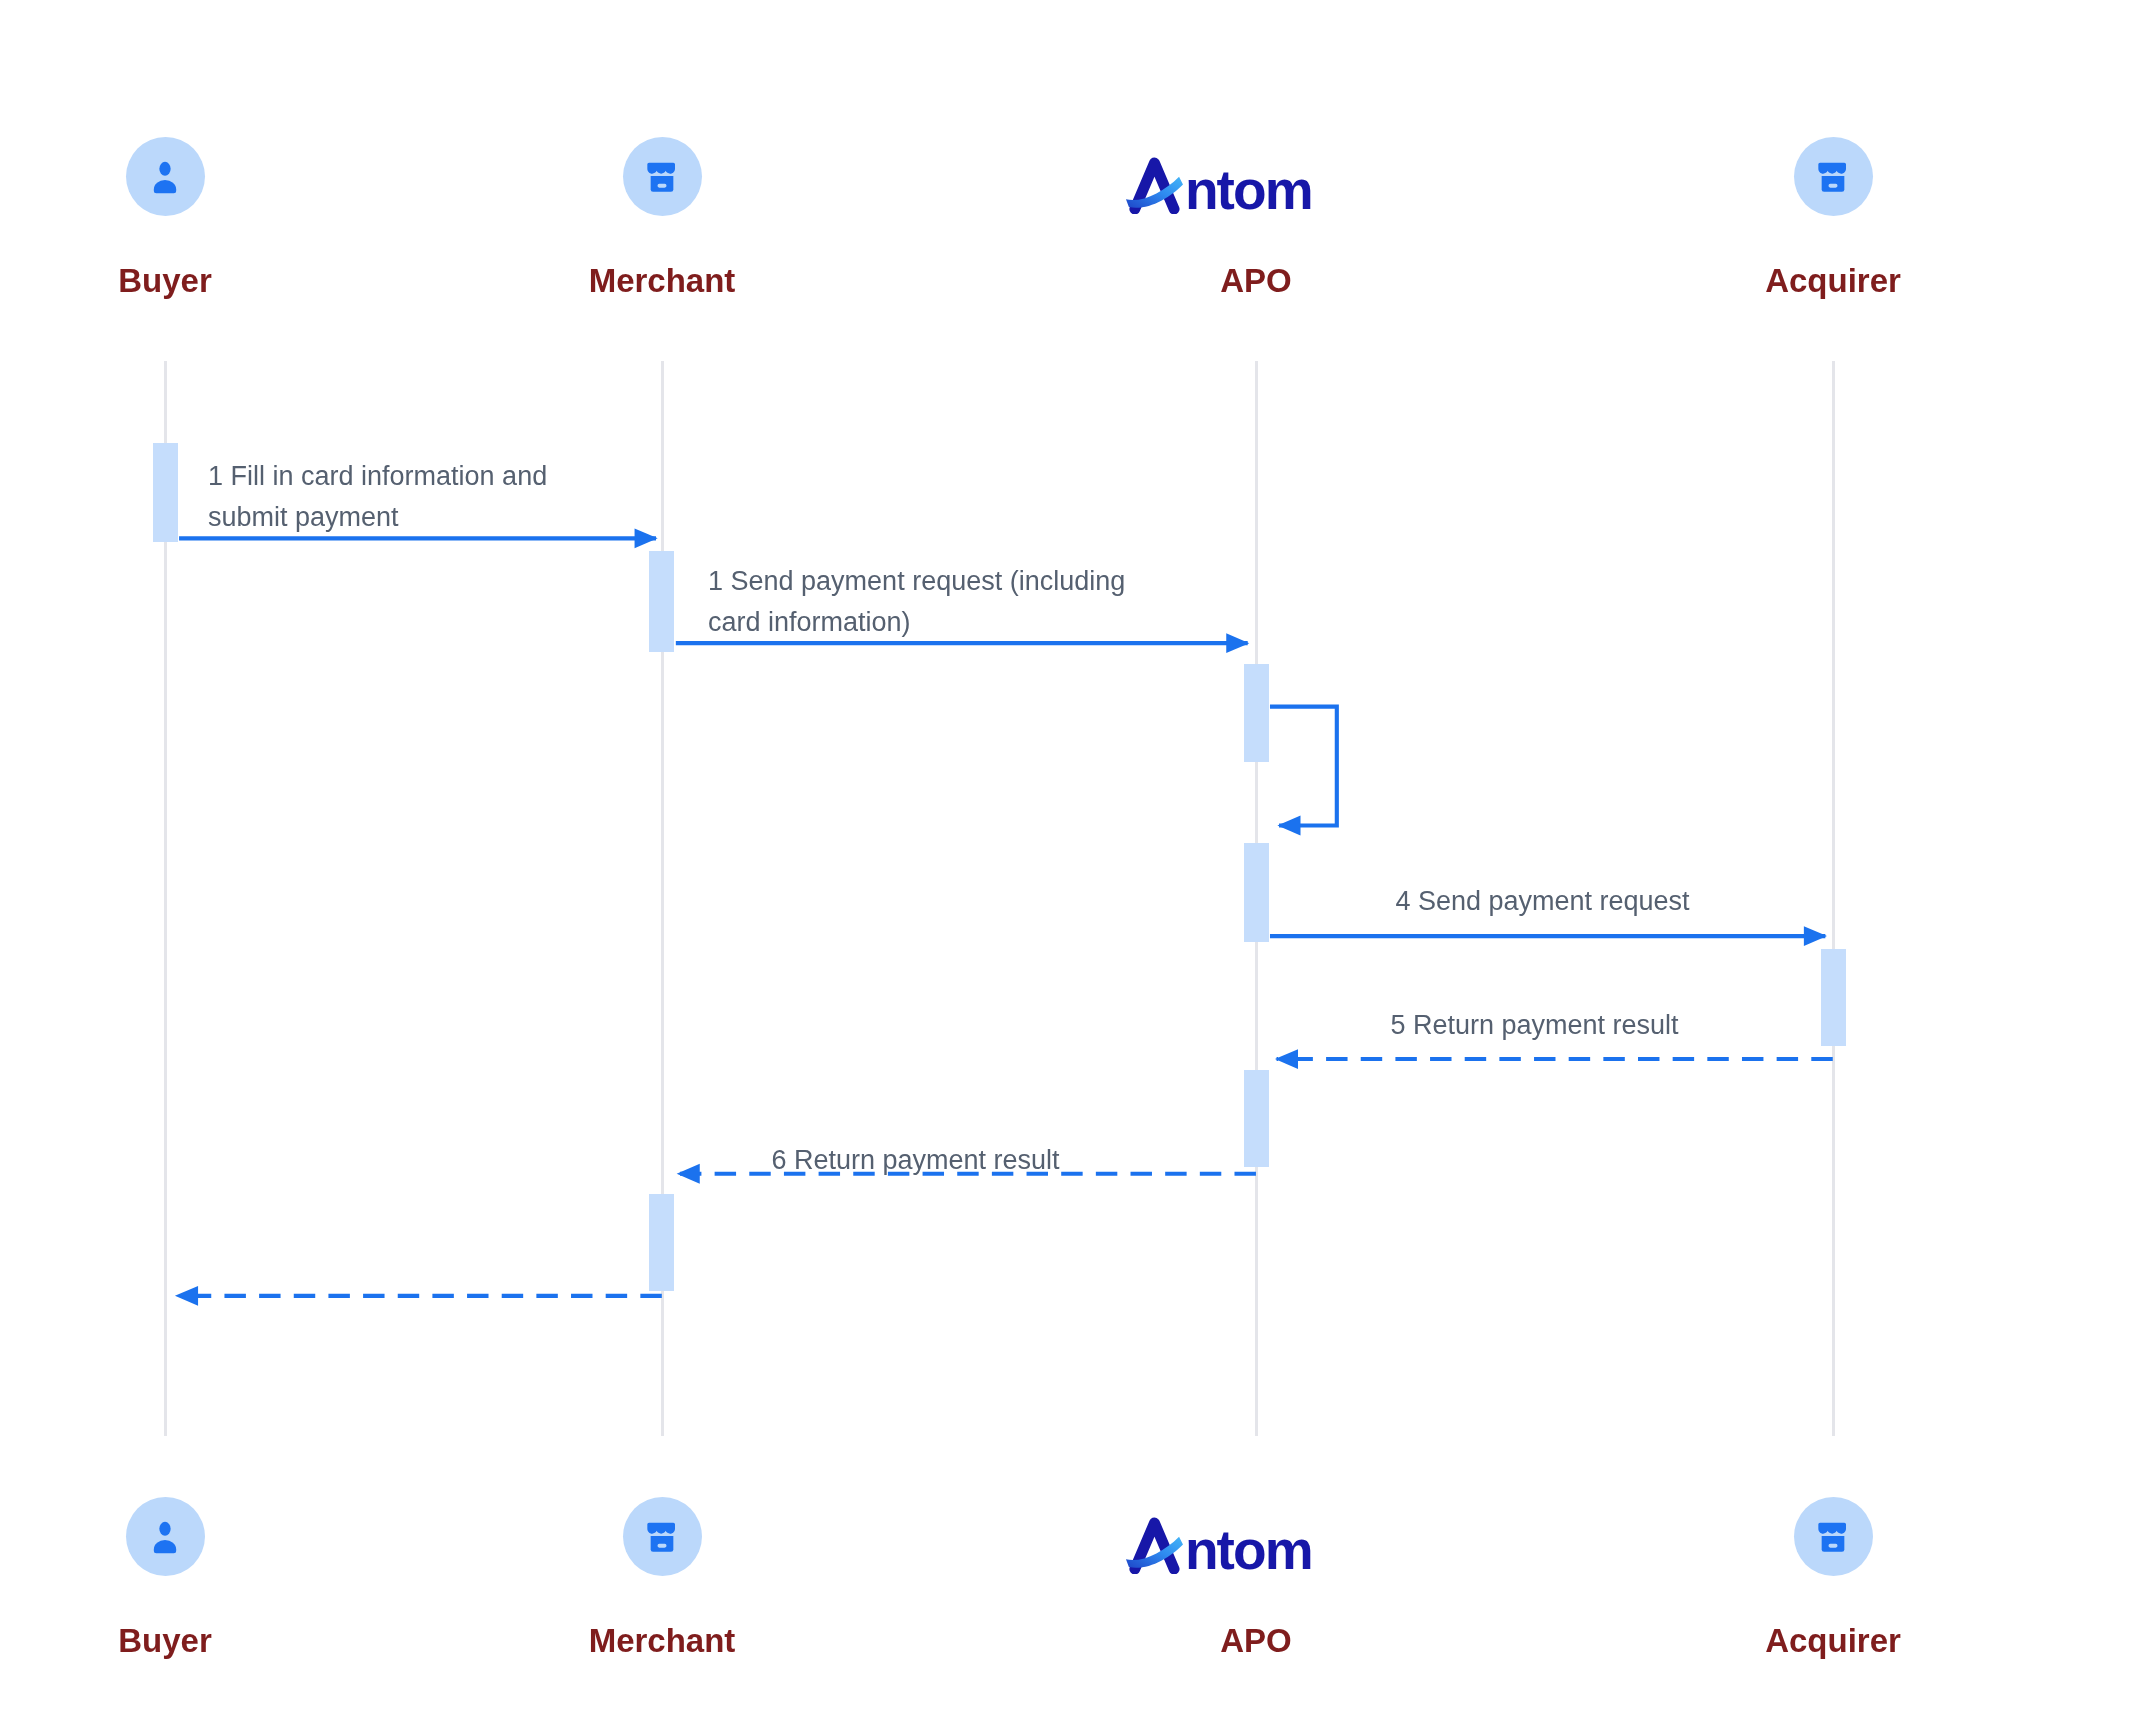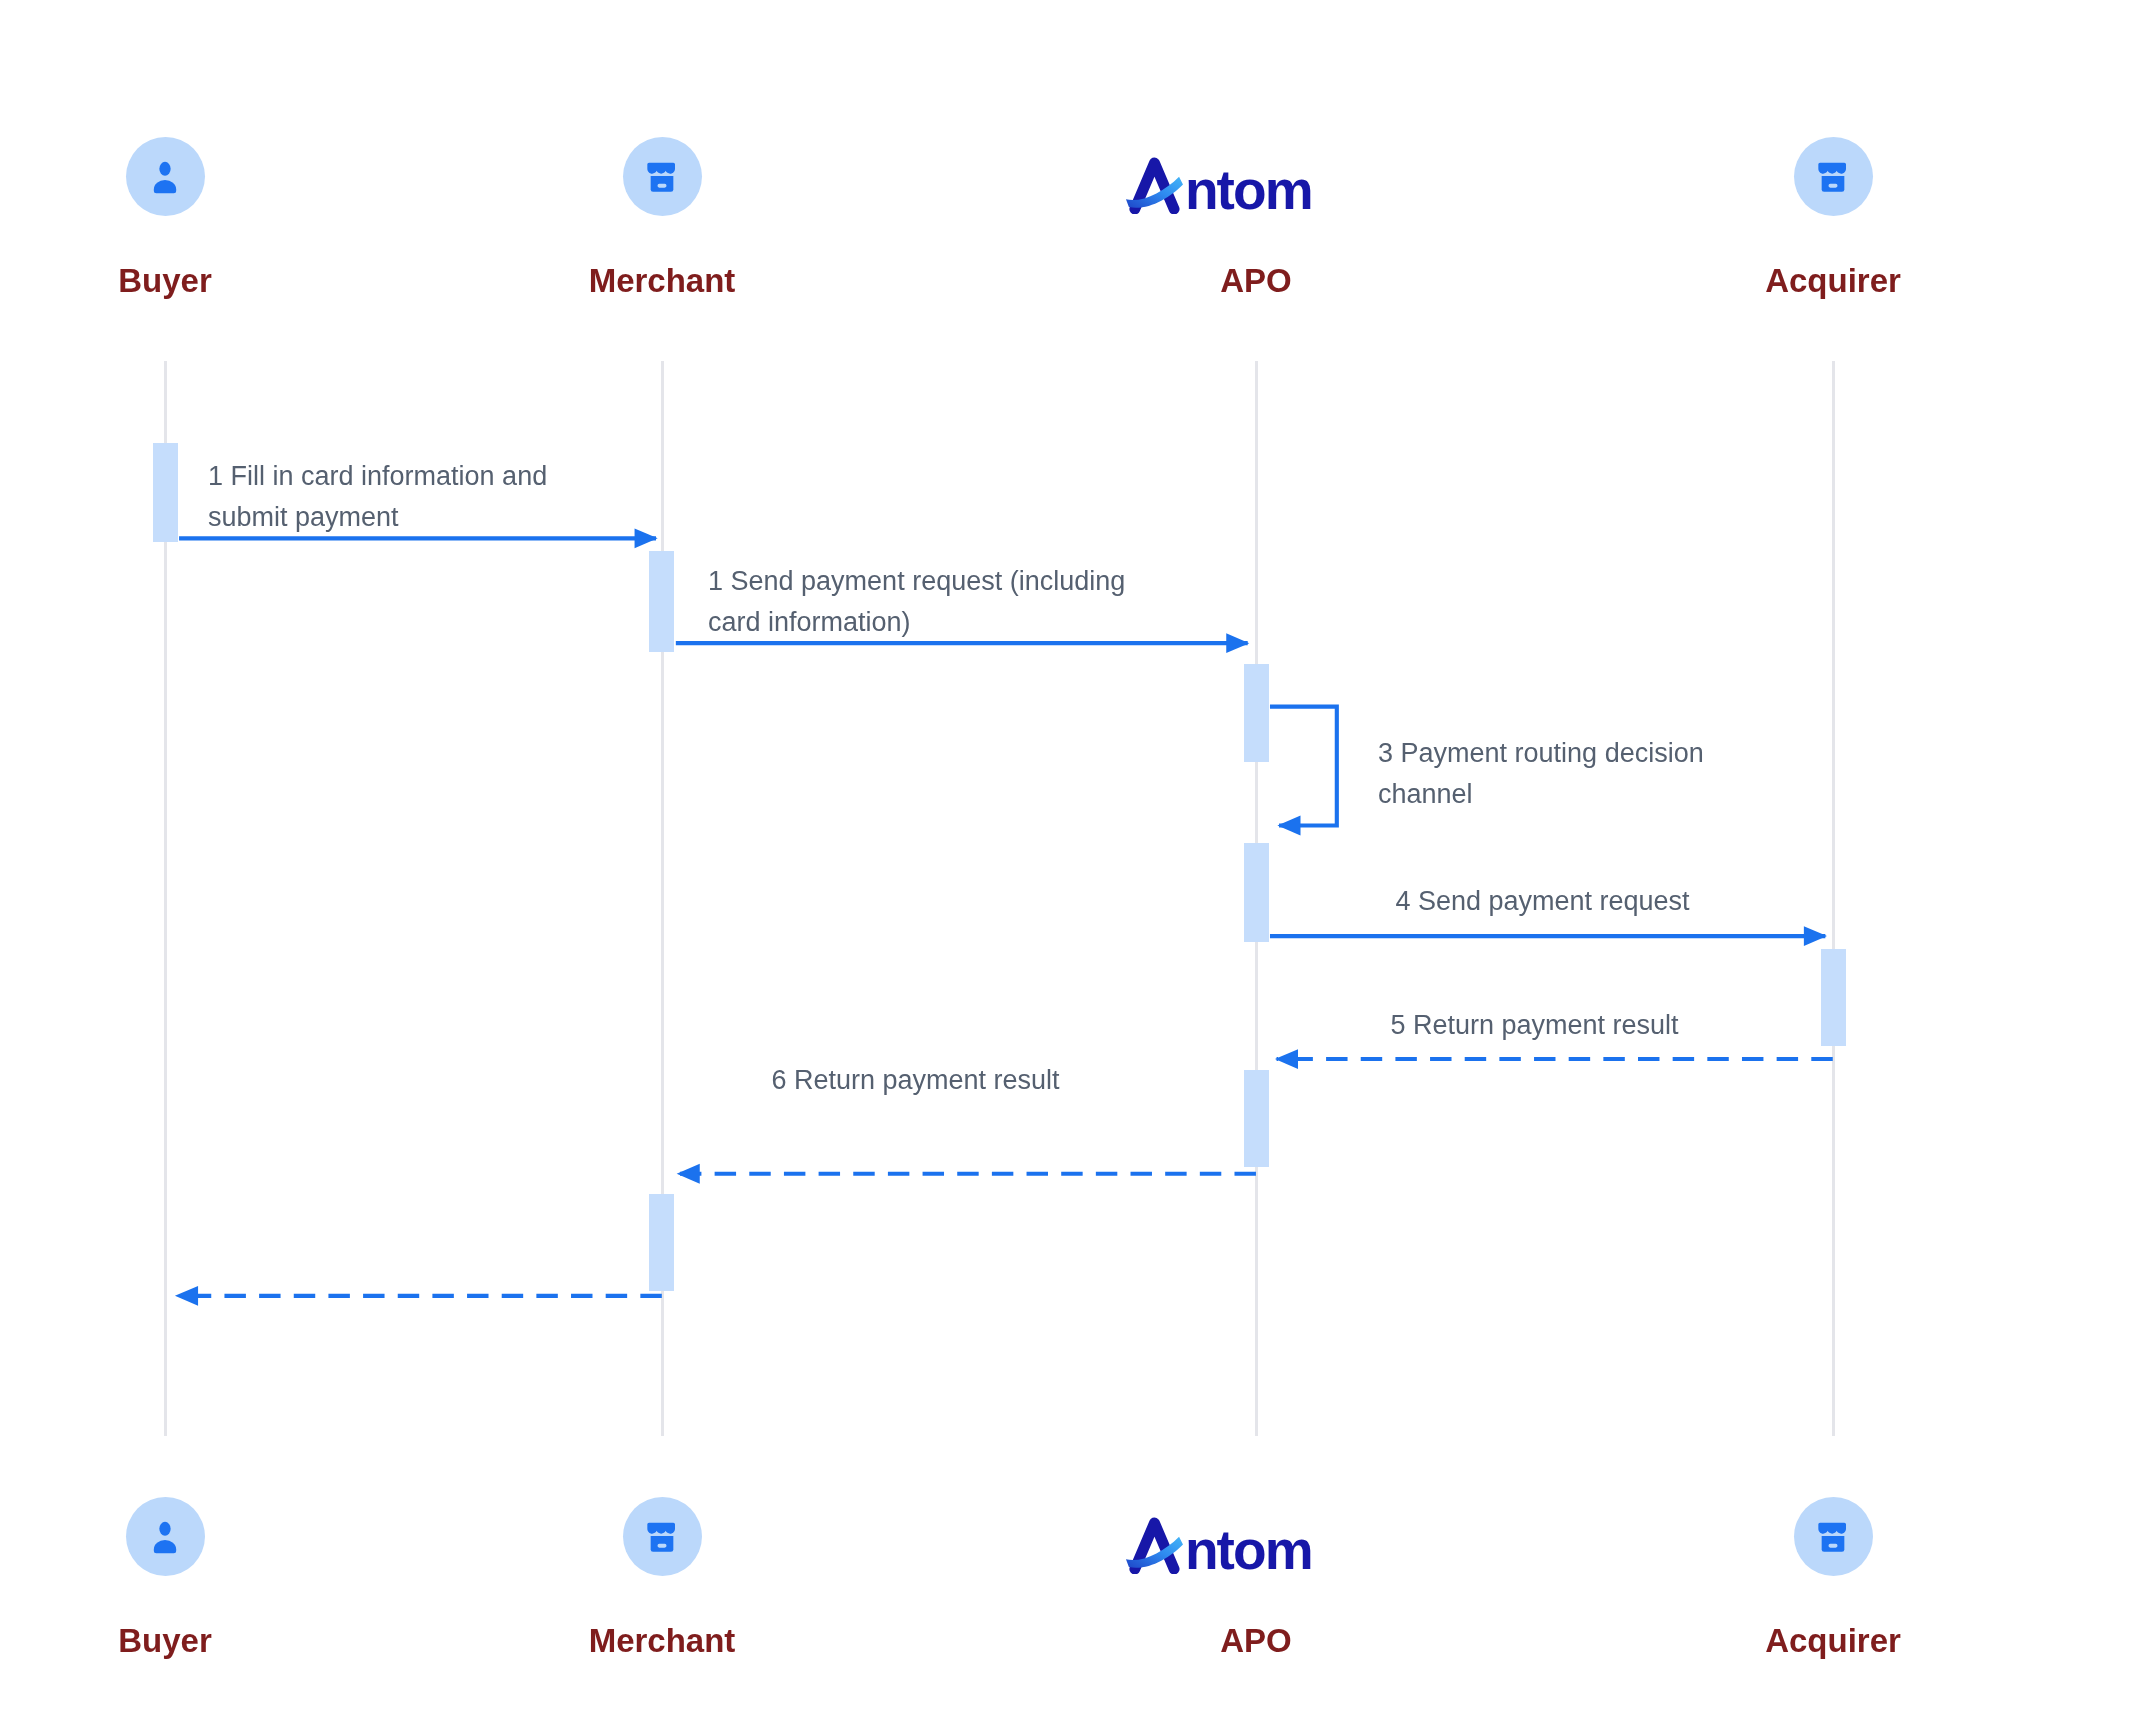--- a/index.html
+++ b/index.html
@@ -46,24 +46,23 @@
     <line x1="819" y1="779" x2="1512" y2="779" stroke="#1b72ee" stroke-width="5" marker-end="url(#head)"></line>
     <path d="M1539 856 H1620 V1000 H1550" fill="none" stroke="#1b72ee" stroke-width="5" marker-end="url(#head)"></path>
     <line x1="1539" y1="1134" x2="2212" y2="1134" stroke="#1b72ee" stroke-width="5" marker-end="url(#head)"></line>
     <line x1="2221" y1="1283" x2="1547" y2="1283" stroke="#1b72ee" stroke-width="5" stroke-dasharray="26 16" marker-end="url(#head)"></line>
     <line x1="1522" y1="1422" x2="822" y2="1422" stroke="#1b72ee" stroke-width="5" stroke-dasharray="26 16" marker-end="url(#head)"></line>
     <line x1="802" y1="1570" x2="214" y2="1570" stroke="#1b72ee" stroke-width="5" stroke-dasharray="26 16" marker-end="url(#head)"></line>
   </svg>
 
   <div class="msg" style="left:192px;top:456px;width:404px">1 Fill in card information and submit payment</div>
   <div class="msg" style="left:692px;top:561px;width:462px">1 Send payment request (including card information)</div>
-  <div class="msg" style="left:1362px;top:733px;width:363px">3 Payment routing decision channel</div>
   <div class="msg center" style="left:1287px;top:881px;width:479px">4 Send payment request</div>
   <div class="msg center" style="left:1279px;top:1005px;width:479px">5 Return payment result</div>
-  <div class="msg center" style="left:660px;top:1060px;width:479px">6 Return payment result</div>
+  <div class="msg center" style="left:660px;top:1140px;width:479px">6 Return payment result</div>
 
   <div class="actor" style="left:33px;top:137px">
     <div class="avatar">
       <svg viewBox="0 0 24 24">
           <ellipse cx="12" cy="7.1" rx="3.4" ry="4.2" fill="#1d73f2"></ellipse>
         <path d="M5.3 19.3 a6.7 5.5 0 0 1 13.4 0 v1 a1.5 1.5 0 0 1 -1.5 1.5 H6.8 a1.5 1.5 0 0 1 -1.5 -1.5 Z" fill="#1d73f2"></path>
         </svg>
     </div>
     <div class="actor-label">Buyer</div>
   </div>

